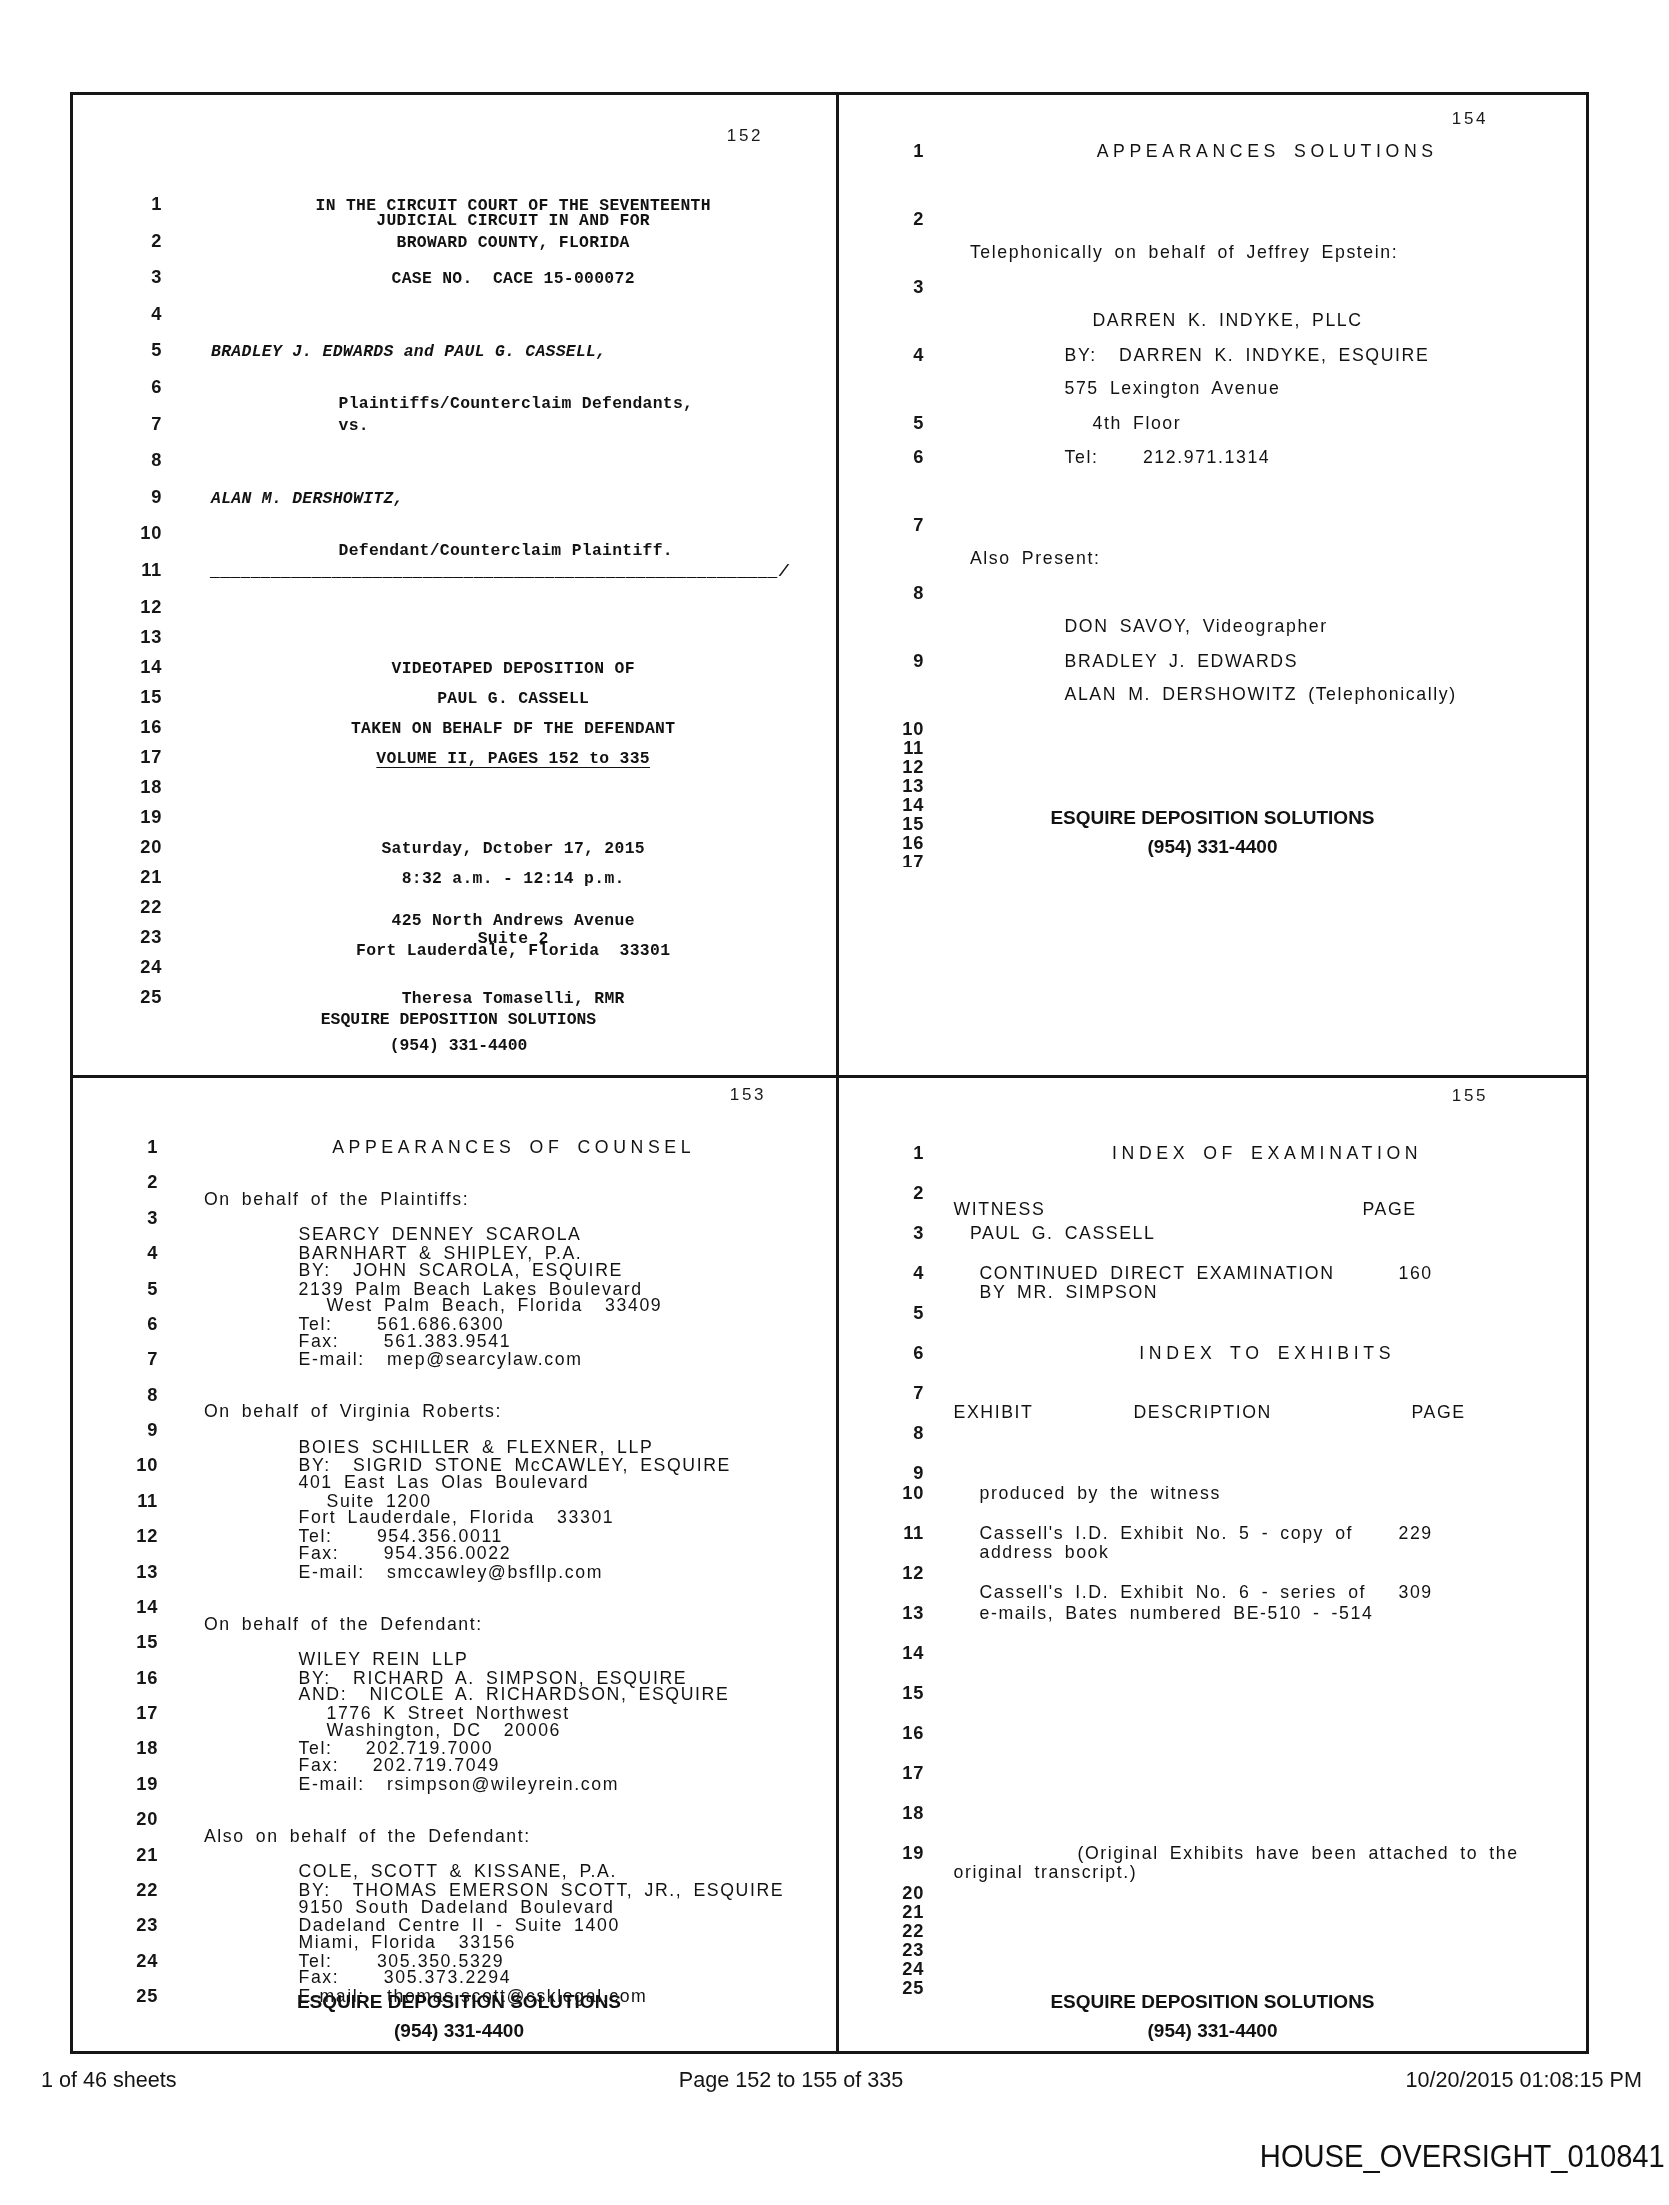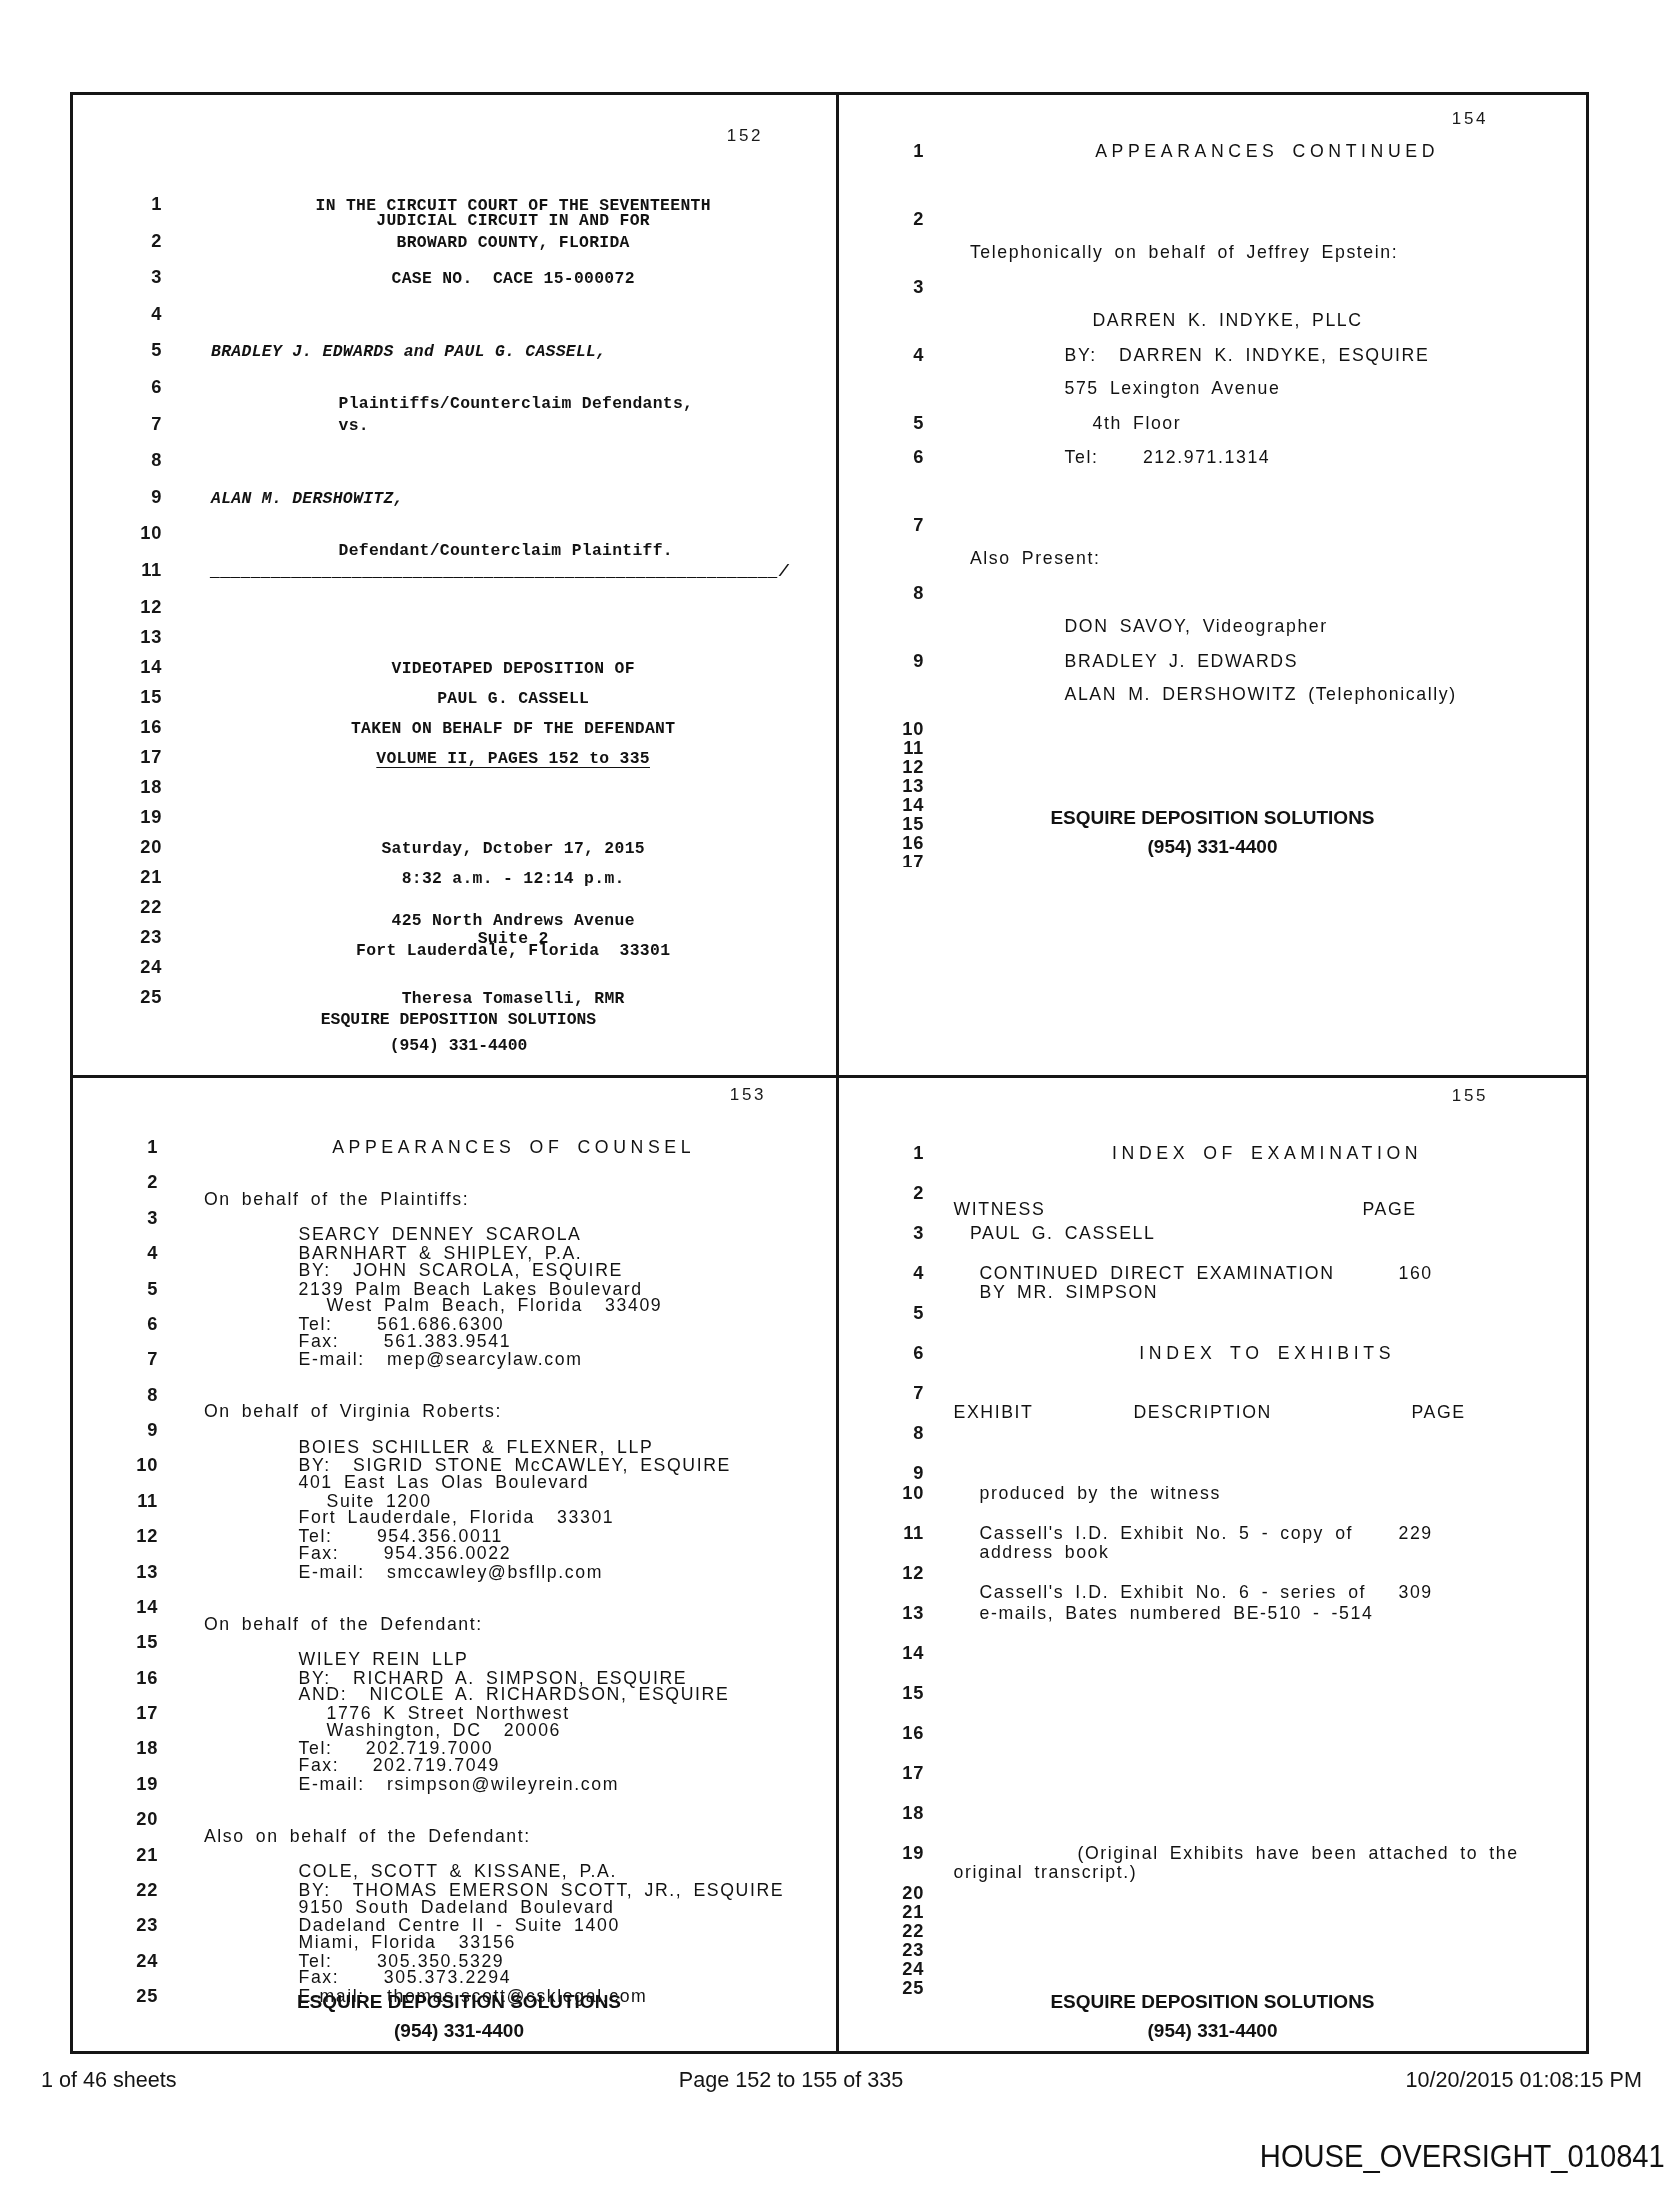--- a/index.html
+++ b/index.html
@@ -245,21 +245,21 @@
       <div>ESQUIRE DEPOSITION SOLUTIONS</div>
       <div>(954) 331-4400</div>
     </div>
   </div>
 
   <div class="q q-154">
     <span class="pagenum">154</span>
     <div class="body">
         <div class="row">
           <span class="ln">1</span>
-          <span class="txt c ls">APPEARANCES CONTINUED</span>
+          <span class="txt c ls">APPEARANCES SOLUTIONS</span>
         </div>
         <div class="row">
           <span class="ln"></span>
           <span class="txt"></span>
         </div>
         <div class="row">
           <span class="ln">2</span>
           <span class="txt"></span>
         </div>
         <div class="row">

